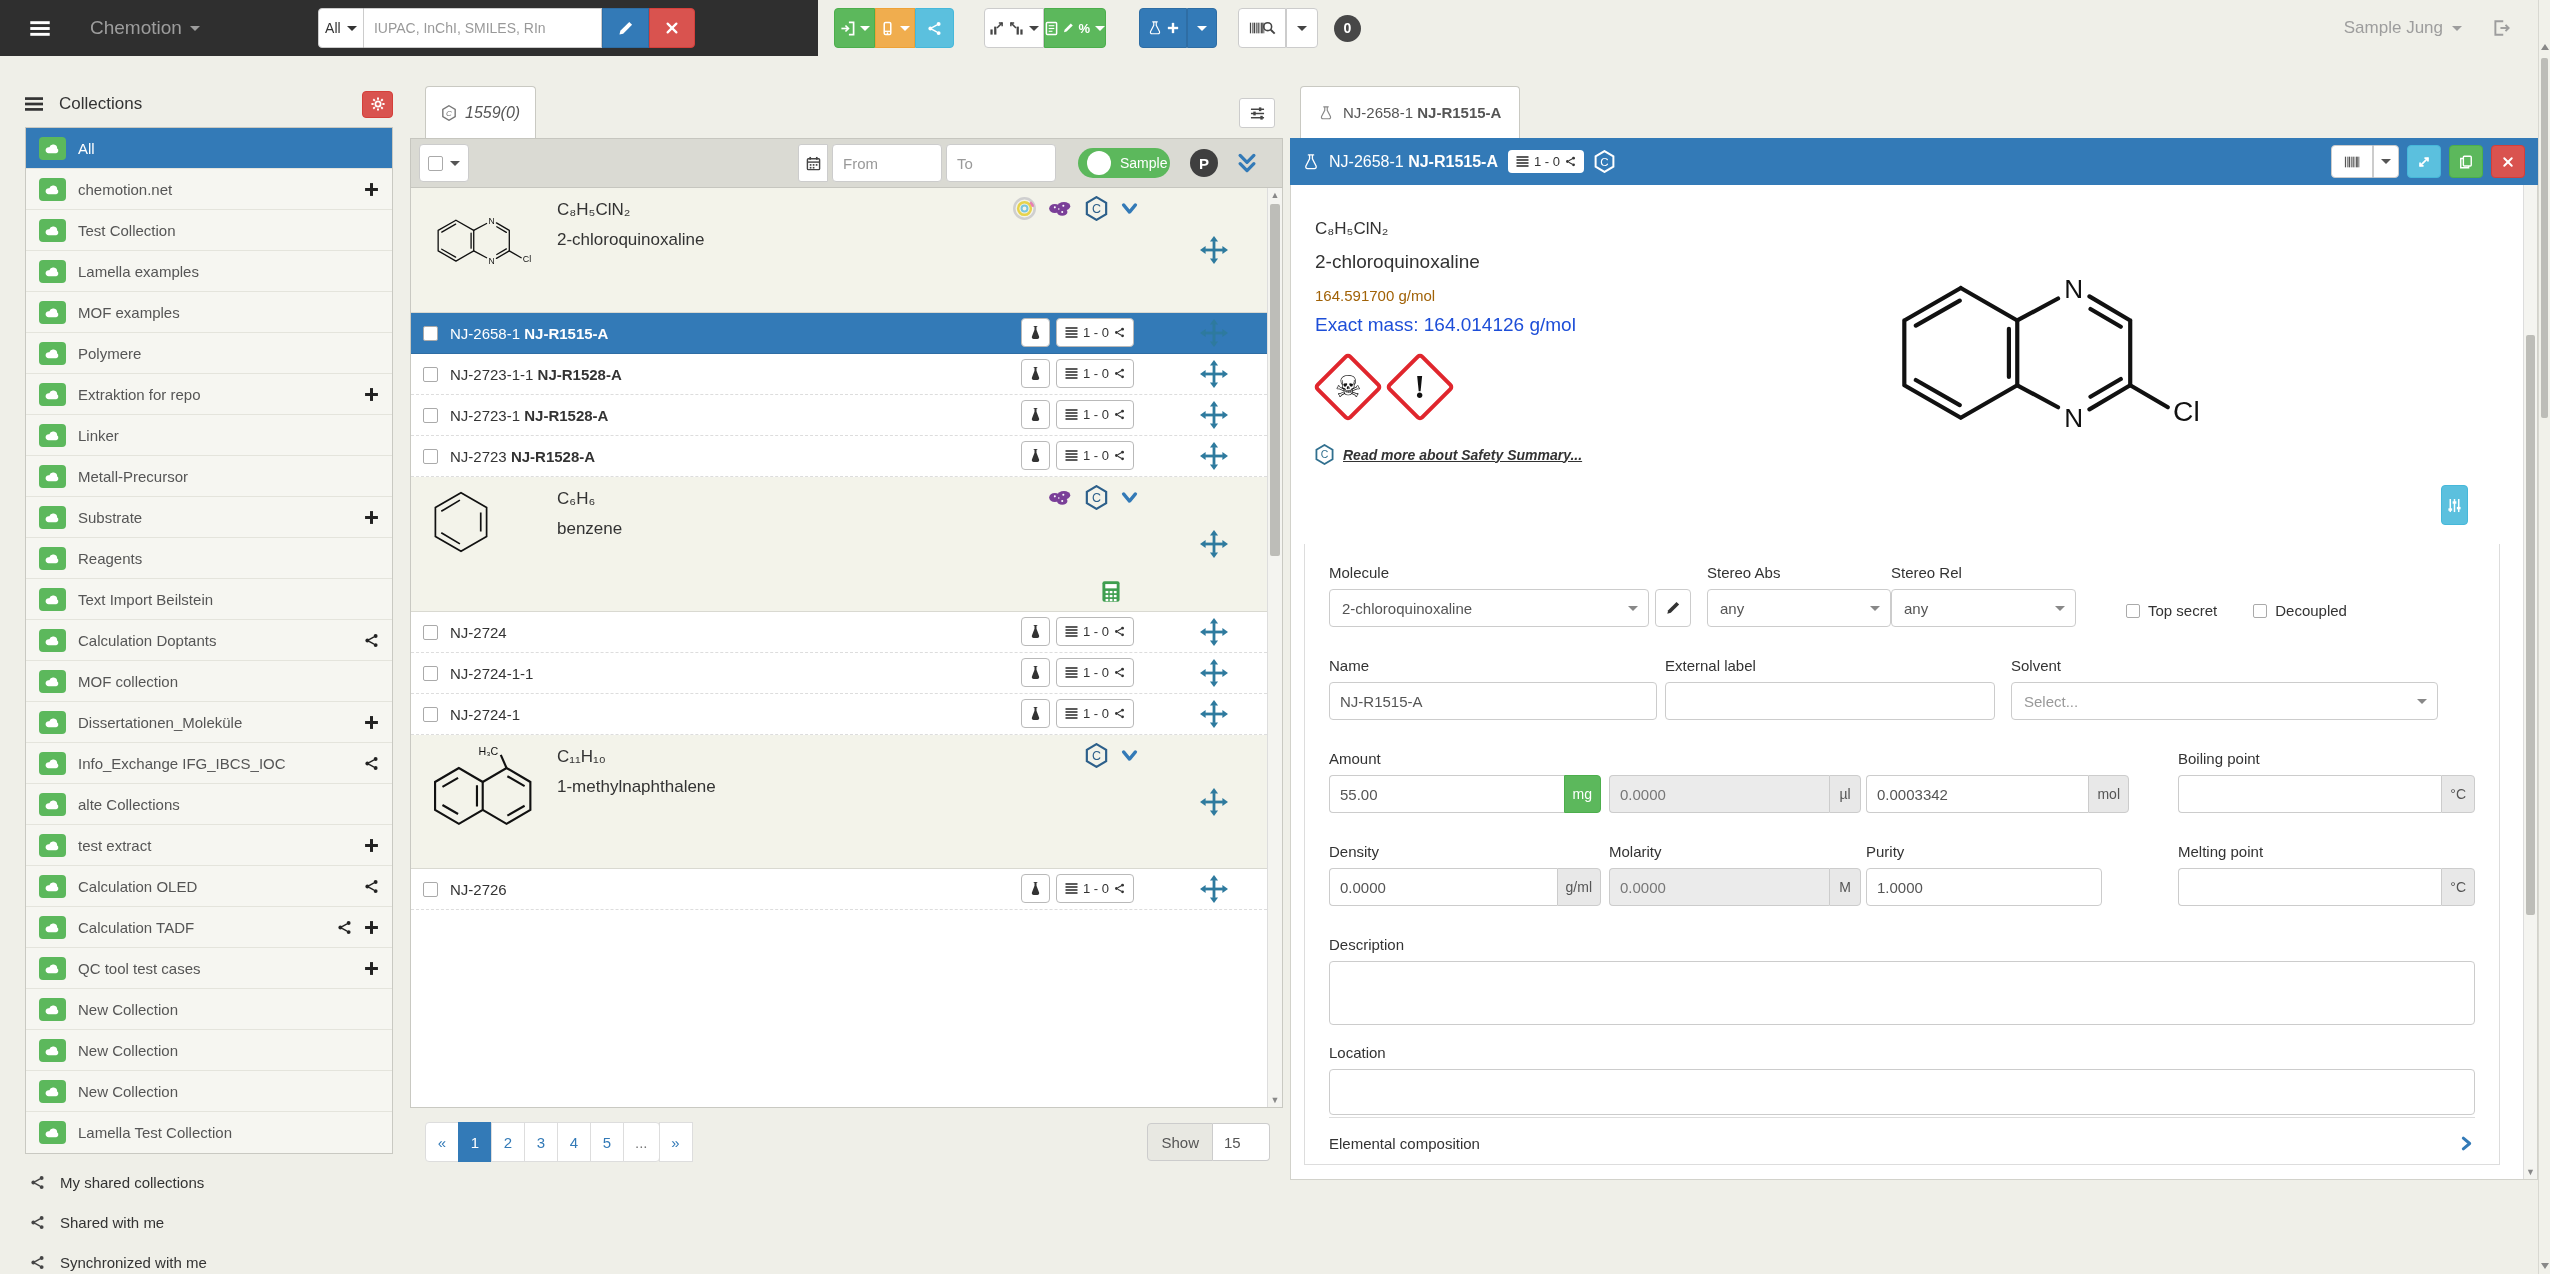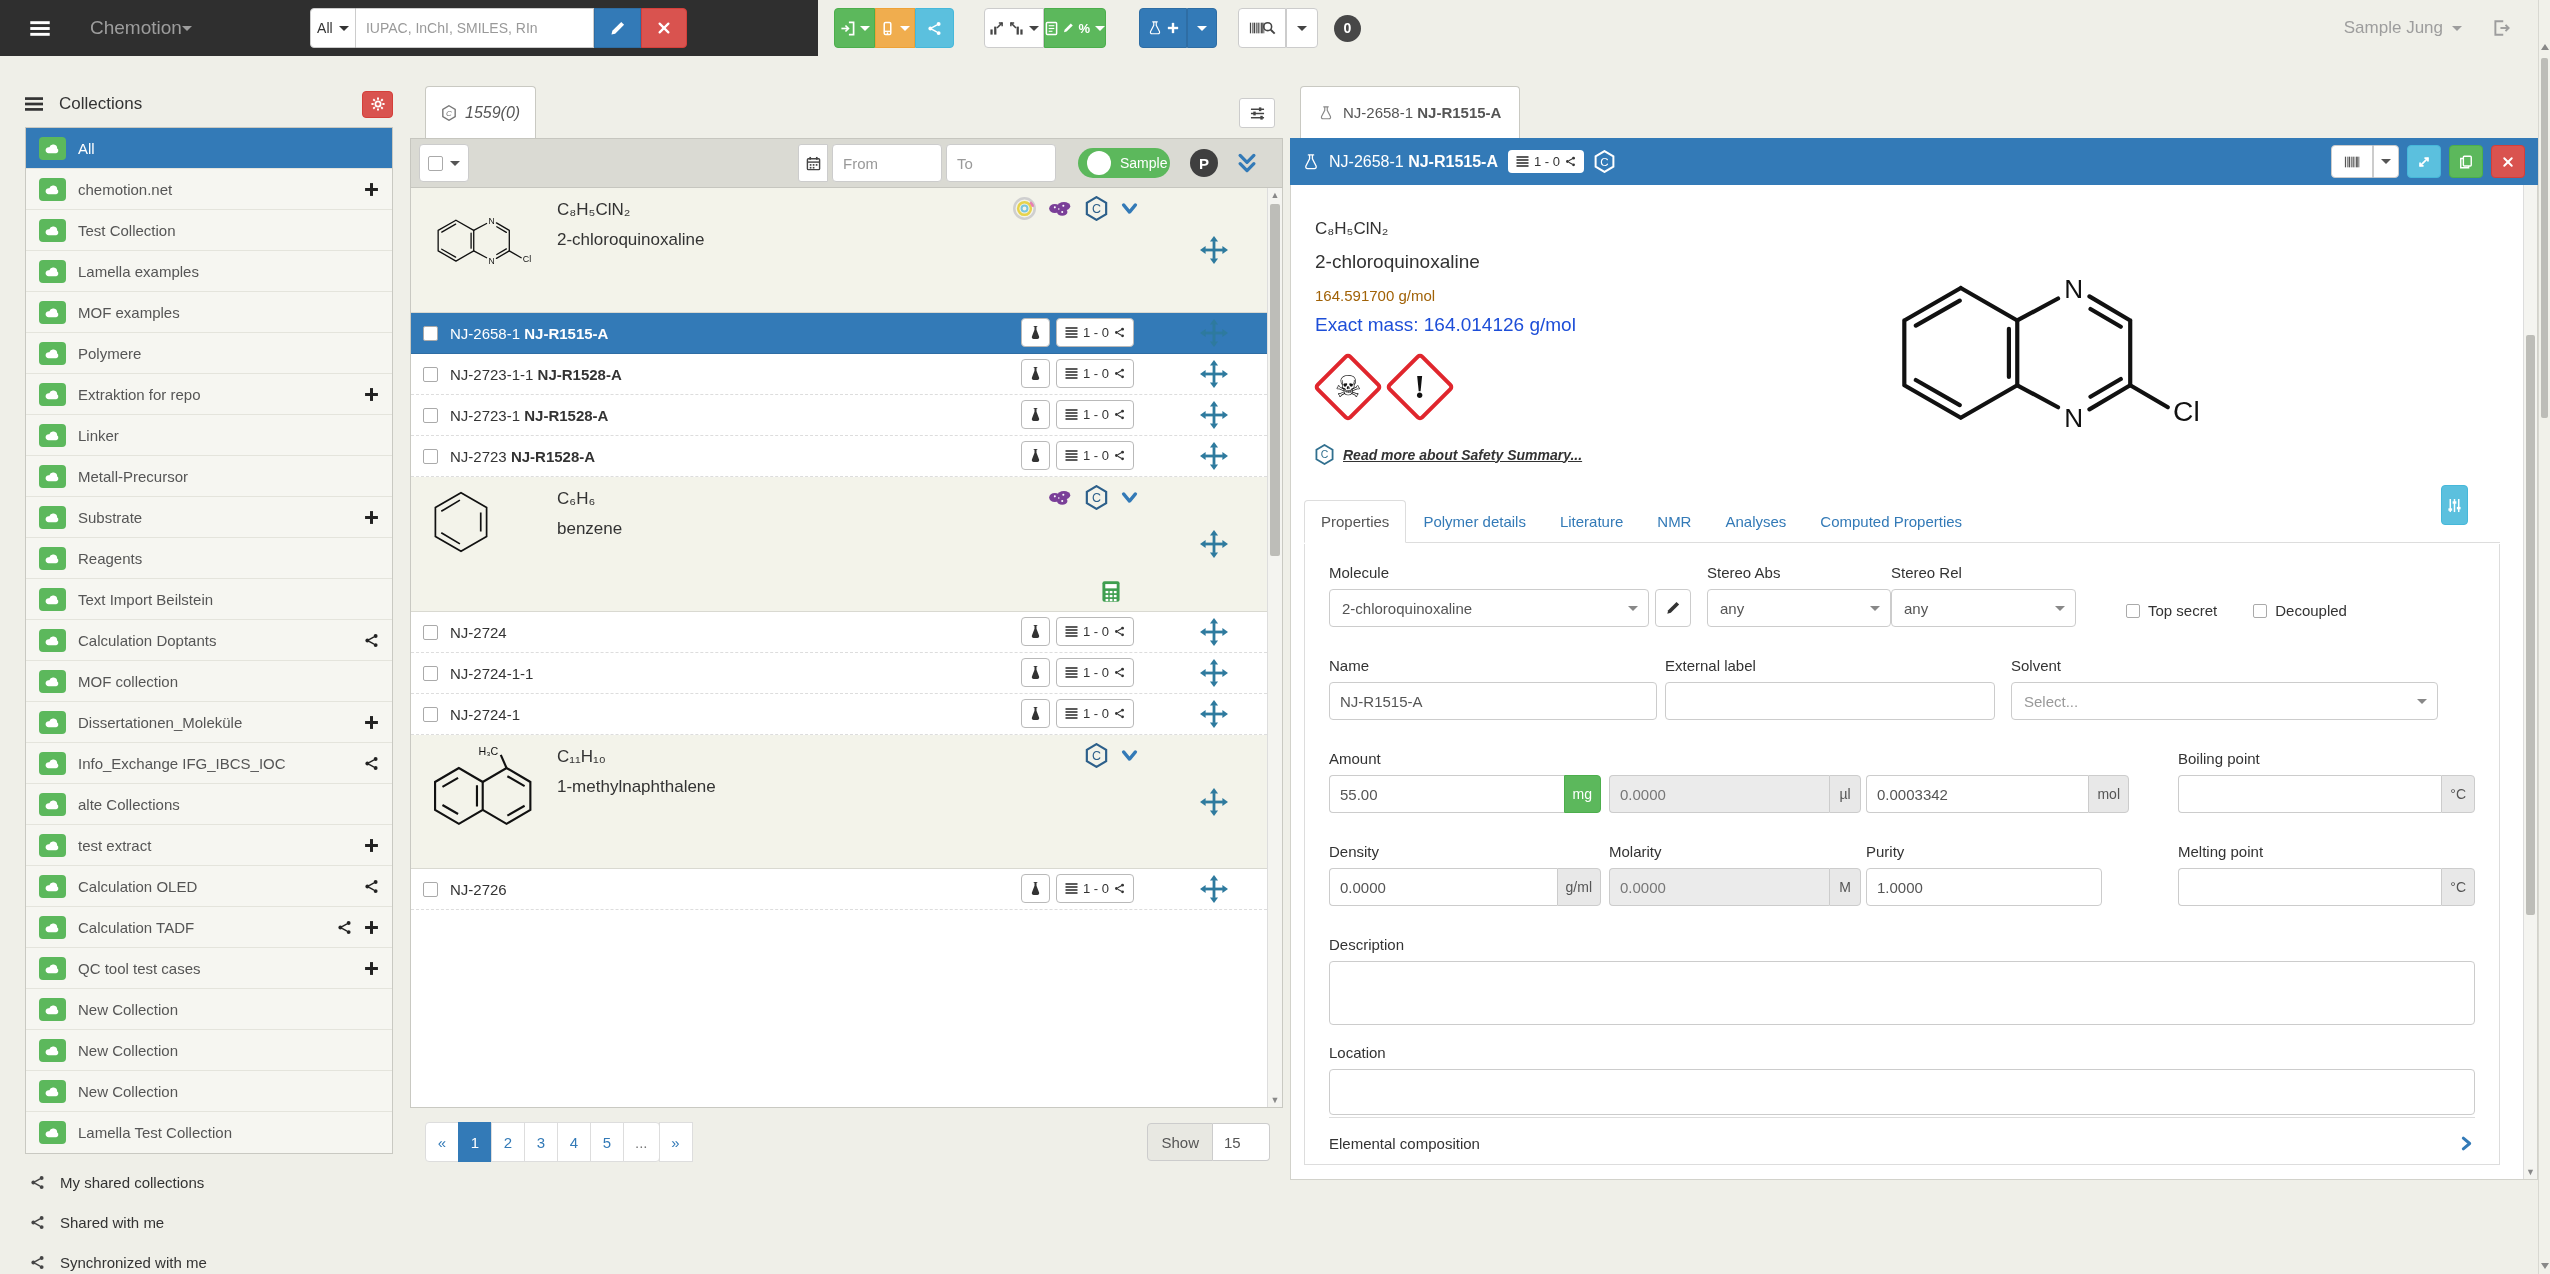--- a/index.html
+++ b/index.html
@@ -3,21 +3,21 @@
 <meta charset="utf-8">
 <style>
   *{box-sizing:border-box;margin:0;padding:0}
   html,body{width:2550px;height:1274px}
   body{position:relative;background:#efefe8;font-family:"Liberation Sans",sans-serif;color:#333;overflow:hidden;font-size:15px}
   svg{display:block}
   b{font-weight:bold}
   
   .topbar-dark{position:absolute;left:0;top:0;width:818px;height:56px;background:#2f2f2f;display:flex;align-items:center}
   .hamb{color:#fff;width:20px;height:17px;margin-left:30px}
-  .brand{margin-left:40px;color:#9d9d9d;font-size:19px;display:flex;align-items:center;gap:0}
+  .brand{margin-left:40px;color:#9d9d9d;font-size:19px;display:flex;align-items:center;gap:8px}
   .caret{width:0;height:0;border-left:5px solid transparent;border-right:5px solid transparent;border-top:5px solid currentColor;display:inline-block}
   .searchbar{display:flex;margin-left:118px;height:40px}
   .sb-all{width:46px;background:#fff;border:1px solid #ccc;border-radius:4px 0 0 4px;display:flex;align-items:center;justify-content:center;gap:6px;color:#333;font-size:14px}
   .sb-input{width:238px;height:40px;border:1px solid #ccc;border-left:none;padding:0 10px;font-size:14px;color:#555;font-family:inherit}
   .sb-input::placeholder{color:#999}
   .tbtn{height:40px;border:1px solid transparent;display:inline-flex;align-items:center;justify-content:center;gap:5px;color:#fff;cursor:pointer;font-size:14px}
   .r4{border-radius:4px}.rl{border-radius:4px 0 0 4px}.rr{border-radius:0 4px 4px 0}
   .c-blue{background:#337ab7;border-color:#2e6da4}.c-green{background:#5cb85c;border-color:#4cae4c}
   .c-orange{background:#f0ad4e;border-color:#eea236}.c-lblue{background:#5bc0de;border-color:#46b8da}
   .c-red{background:#d9534f;border-color:#d43f3a}
@@ -1277,28 +1277,20 @@
       <g stroke="#111" stroke-width="4" fill="none" stroke-linecap="round">
         <path d="M100,66 L46,97 M46,97 L46,159 M46,159 L100,190 M100,190 L154,159 M154,97 L100,66 M154,97 L154,159"></path>
         <path d="M154,97 L193,76 M223,74 L262,97 M262,97 L262,159 M262,159 L223,182 M193,180 L154,159"></path>
         <path d="M99,78 L57,102 M57,154 L99,178 M146,105 L146,151 M224,86 L253,103 M253,153 L224,170"></path>
         <path d="M262,159 L298,180"></path>
       </g>
       <text x="208" y="76" text-anchor="middle" class="atom">N</text>
       <text x="208" y="199" text-anchor="middle" class="atom">N</text>
       <text x="303" y="193" class="atom" style="font-size:27px">Cl</text>
     </svg>
-    <div class="d-tabs" id="detail-tabs">
-        <span class="d-tabtn active">Properties</span>
-        <span class="d-tabtn">Polymer details</span>
-        <span class="d-tabtn">Literature</span>
-        <span class="d-tabtn">NMR</span>
-        <span class="d-tabtn">Analyses</span>
-        <span class="d-tabtn">Computed Properties</span>
-      </div>
     <button class="d-collapse">
         <svg>
           <use href="#i-sliders"></use>
         </svg>
       </button>
     <div class="d-form">
       <div class="frow">
         <div style="width:320px">
           <span class="flabel">Molecule</span>
           <div class="fsel">

